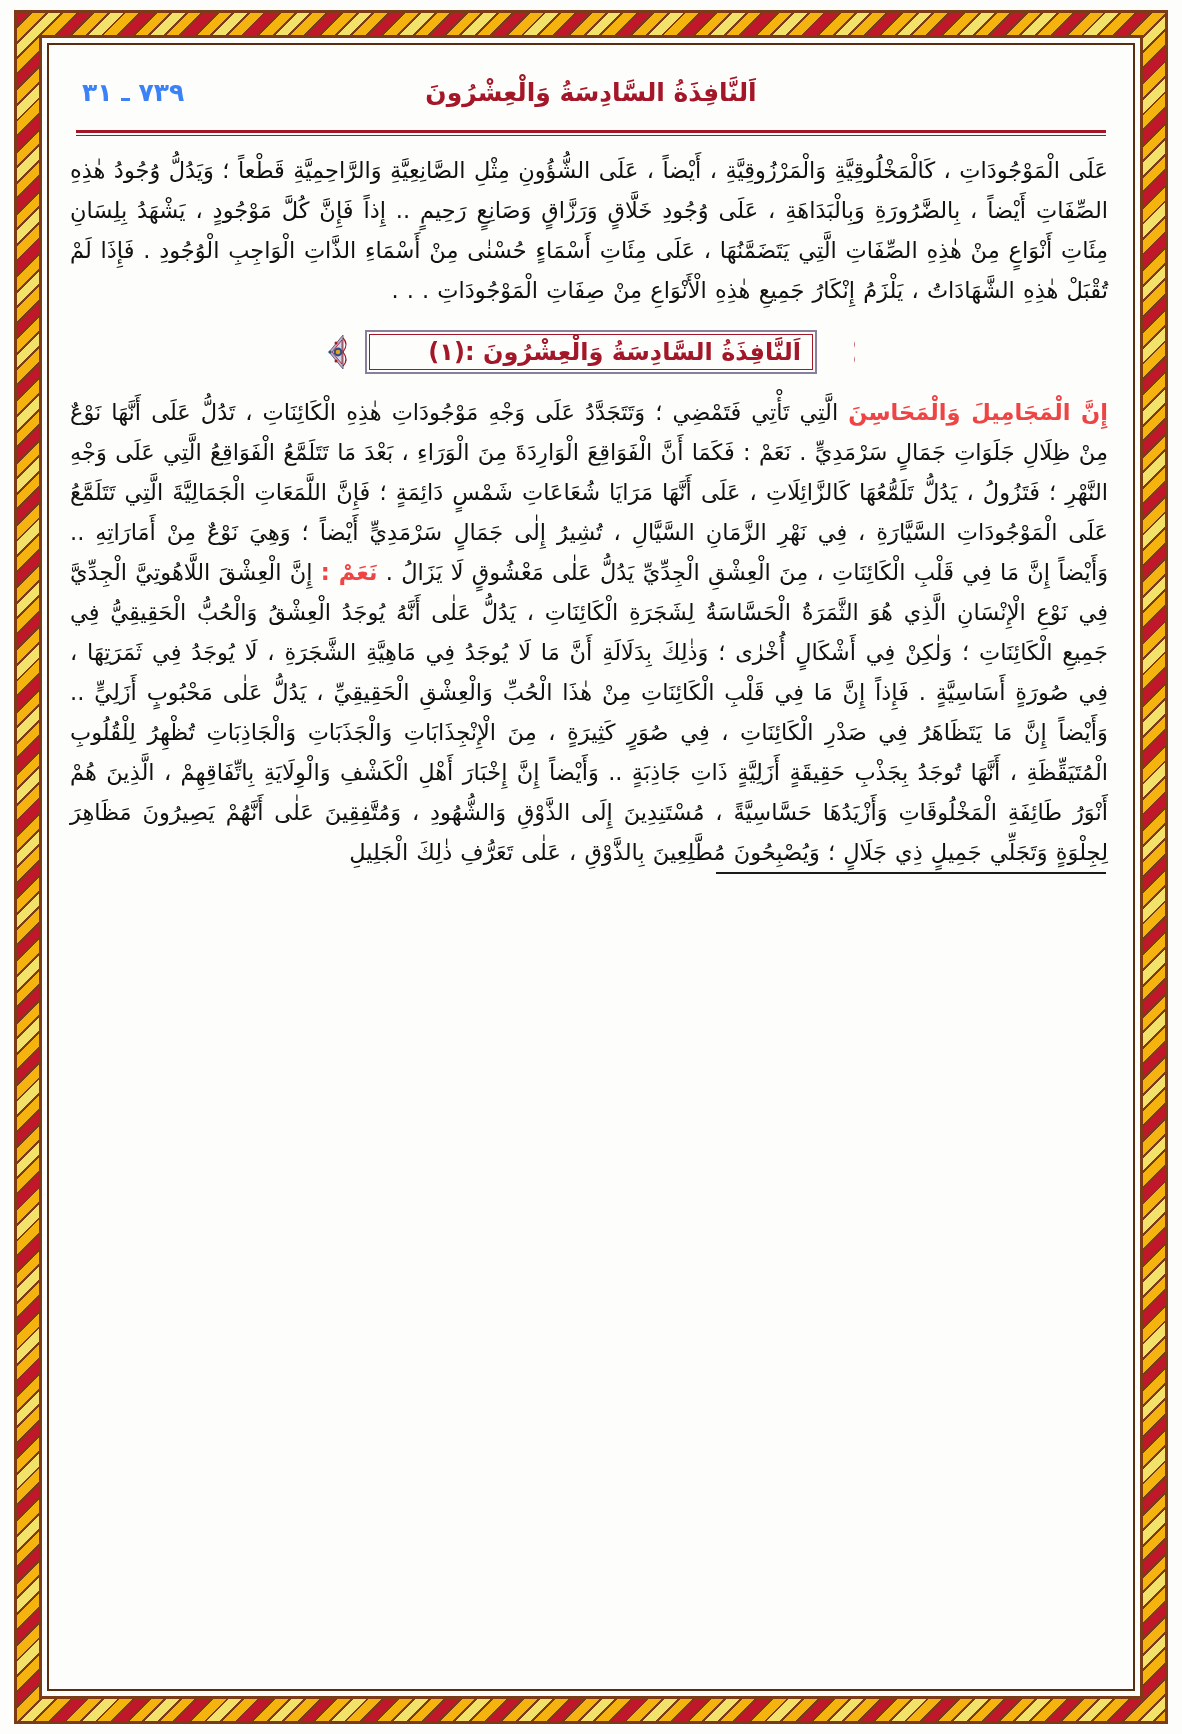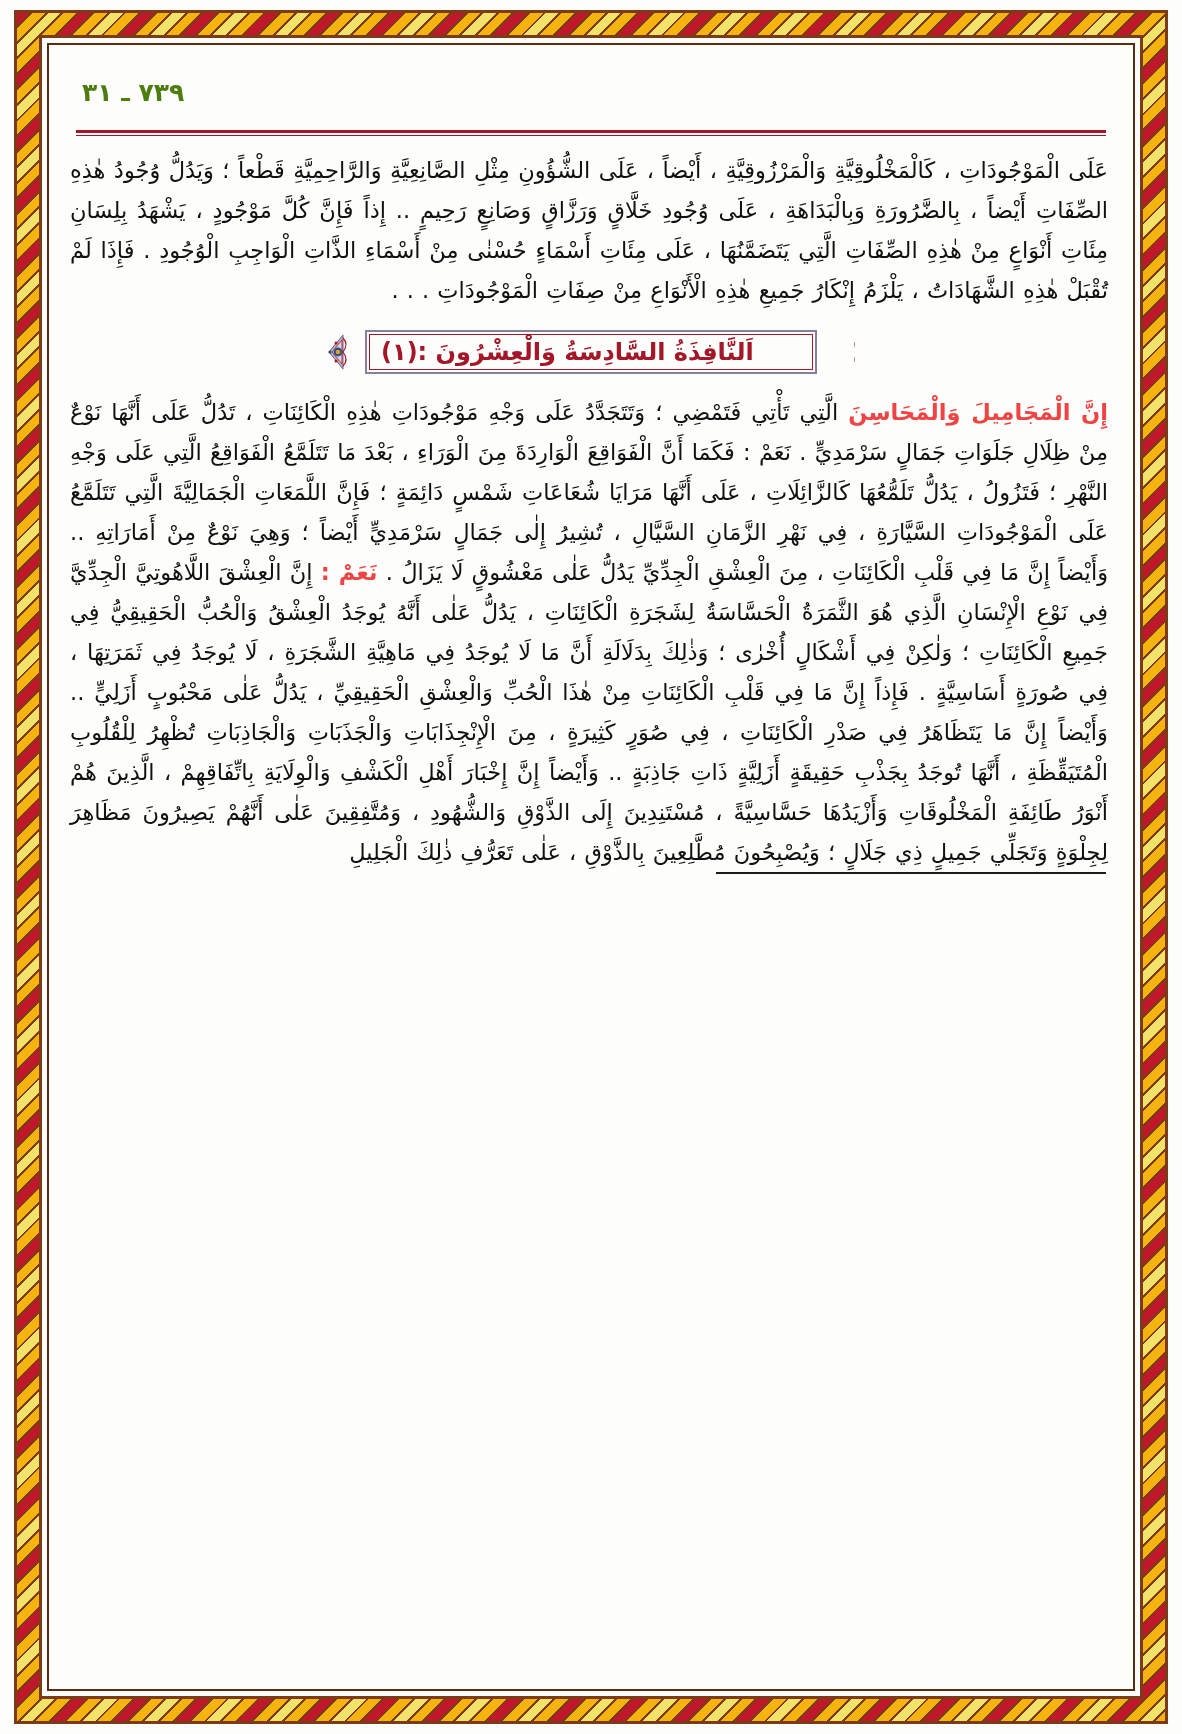--- a/index.html
+++ b/index.html
@@ -96,21 +96,21 @@
   .header-title {
     color: #a41728;
     font-size: 25px;
     font-weight: bold;
     letter-spacing: 0;
     flex: 1;
     text-align: center;
     font-family: "DejaVu Sans", "Liberation Sans", sans-serif;
   }
   .header-page {
-    color: #4d7c0f;
+    color: #3b82f6;
     font-size: 25px;
     font-weight: bold;
     min-width: 150px;
     text-align: left;
     direction: ltr;
     unicode-bidi: isolate;
   }
   .header-spacer { min-width: 150px; }
   .header-rule {
     position: relative;
@@ -158,21 +158,21 @@
   .banner-box {
     flex: 0 0 auto;
     position: relative;
     height: 44px;
     min-width: 452px;
     box-sizing: border-box;
     border: 2px solid #8a7f9a;
     background: #fdfdfb;
     display: flex;
     align-items: center;
-    justify-content: flex-end;
+    justify-content: flex-start;
     padding: 0 14px;
   }
   .banner-box::before {
     content: "";
     position: absolute;
     inset: 2px;
     border: 1.5px solid #a41728;
     pointer-events: none;
   }
   .banner-title {
@@ -223,20 +223,21 @@
   <div class="border-outer"></div>
   <div class="border-chain"></div>
   <div class="border-chain-inner"></div>
   <div class="border-gap"></div>
   <div class="frame-inner"></div>
 
   <div class="content">
 
     <div class="header">
       <div class="header-spacer"></div>
+      <div class="header-title">اَلنَّافِذَةُ السَّادِسَةُ وَالْعِشْرُونَ</div>
       <div class="header-page">٧٣٩ ـ ٣١</div>
     </div>
     <div class="header-rule"></div>
     <div class="header-rule-2"></div>
 
     <div class="body-text last-loose">عَلَى الْمَوْجُودَاتِ ، كَالْمَخْلُوقِيَّةِ وَالْمَرْزُوقِيَّةِ ، أَيْضاً ، عَلَى الشُّؤُونِ مِثْلِ الصَّانِعِيَّةِ وَالرَّاحِمِيَّةِ قَطْعاً ؛ وَيَدُلُّ وُجُودُ هٰذِهِ الصِّفَاتِ أَيْضاً ، بِالضَّرُورَةِ وَبِالْبَدَاهَةِ ، عَلَى وُجُودِ خَلَّاقٍ وَرَزَّاقٍ وَصَانِعٍ رَحِيمٍ .. إِذاً فَإِنَّ كُلَّ مَوْجُودٍ ، يَشْهَدُ بِلِسَانِ مِئَاتِ أَنْوَاعٍ مِنْ هٰذِهِ الصِّفَاتِ الَّتِي يَتَضَمَّنُهَا ، عَلَى مِئَاتِ أَسْمَاءٍ حُسْنٰى مِنْ أَسْمَاءِ الذَّاتِ الْوَاجِبِ الْوُجُودِ . فَإِذَا لَمْ تُقْبَلْ هٰذِهِ الشَّهَادَاتُ ، يَلْزَمُ إِنْكَارُ جَمِيعِ هٰذِهِ الْأَنْوَاعِ مِنْ صِفَاتِ الْمَوْجُودَاتِ . . .</div>
 
     <div class="banner-wrap">
       <svg class="banner-orn" viewBox="0 0 38 46">
         <g transform="translate(38,23) scale(-1,1) translate(-19,-23)">

